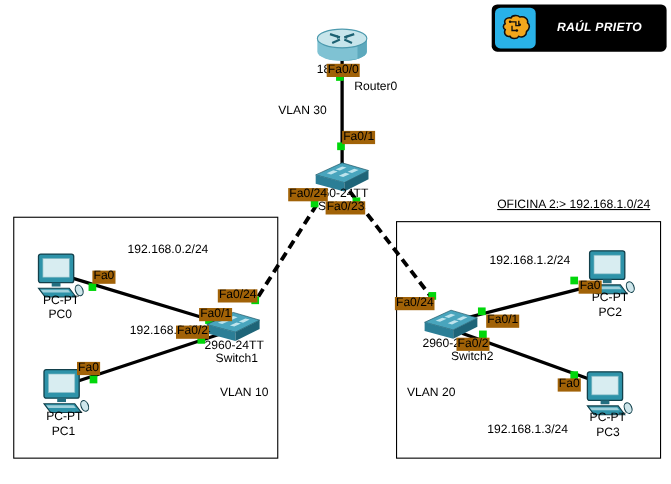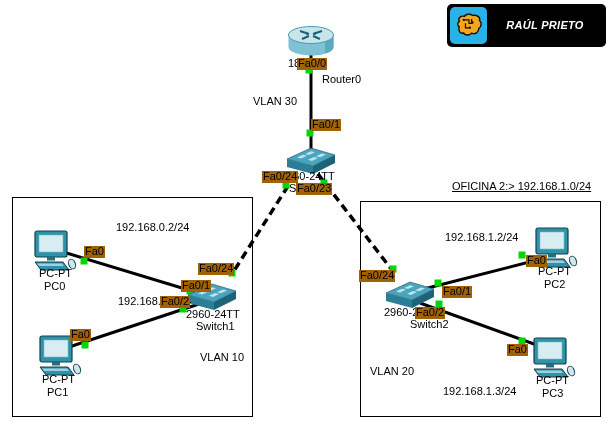--- a/index.html
+++ b/index.html
@@ -127,21 +127,21 @@
     <div class="device" style="left: 532px; top: 335px;"><svg width="46" height="46" viewBox="0 0 46 46">
         <rect x="2" y="3" width="32" height="26" rx="2" fill="#2e93a9" stroke="#12404b" stroke-width="1.2"></rect>
         <rect x="6" y="7" width="24" height="17" fill="#d8edf1" stroke="#7fb7c2" stroke-width="0.6"></rect>
         <rect x="14" y="29" width="8" height="3.5" fill="#236e80"></rect>
         <polygon points="2,34 30,34 36,42 8,42" fill="#2e93a9" stroke="#12404b" stroke-width="1"></polygon>
         <polygon points="4,35.5 29,35.5 31,38 6,38" fill="#9fd0db"></polygon>
         <ellipse cx="39" cy="36" rx="3.3" ry="5" transform="rotate(-22 39 36)" fill="#cfe7ec" stroke="#12404b" stroke-width="1"></ellipse>
       </svg></div>
     <span class="canvas-text" style="left: 253px; top: 96px;">VLAN 30</span>
     <span class="canvas-text" style="left: 200px; top: 352px;">VLAN 10</span>
-    <span class="canvas-text" style="left: 370px; top: 352px; margin-top: 14px;">VLAN 20</span>
+    <span class="canvas-text" style="left: 370px; top: 352px;">VLAN 20</span>
     <span class="canvas-text" style="left: 80px; top: 222px; margin-left: 36px;">192.168.0.2/24</span>
     <span class="canvas-text" style="left: 118px; top: 296px;">192.168.0.3/24</span>
     <span class="canvas-text" style="left: 445px; top: 232px;">192.168.1.2/24</span>
     <span class="canvas-text" style="left: 443px; top: 386px;">192.168.1.3/24</span>
     <span class="canvas-text" style="left: 288px; top: 58px;">1841</span>
     <span class="canvas-text" style="left: 286px; top: 74px; margin-left: 36px;">Router0</span>
     <span class="canvas-text" style="left: 281px; top: 171px;">2960-24TT</span>
     <span class="canvas-text" style="left: 289px; top: 183px;">Switch0</span>
     <span class="canvas-text" style="left: 186px; top: 309px;">2960-24TT</span>
     <span class="canvas-text" style="left: 196px; top: 321px;">Switch1</span>

